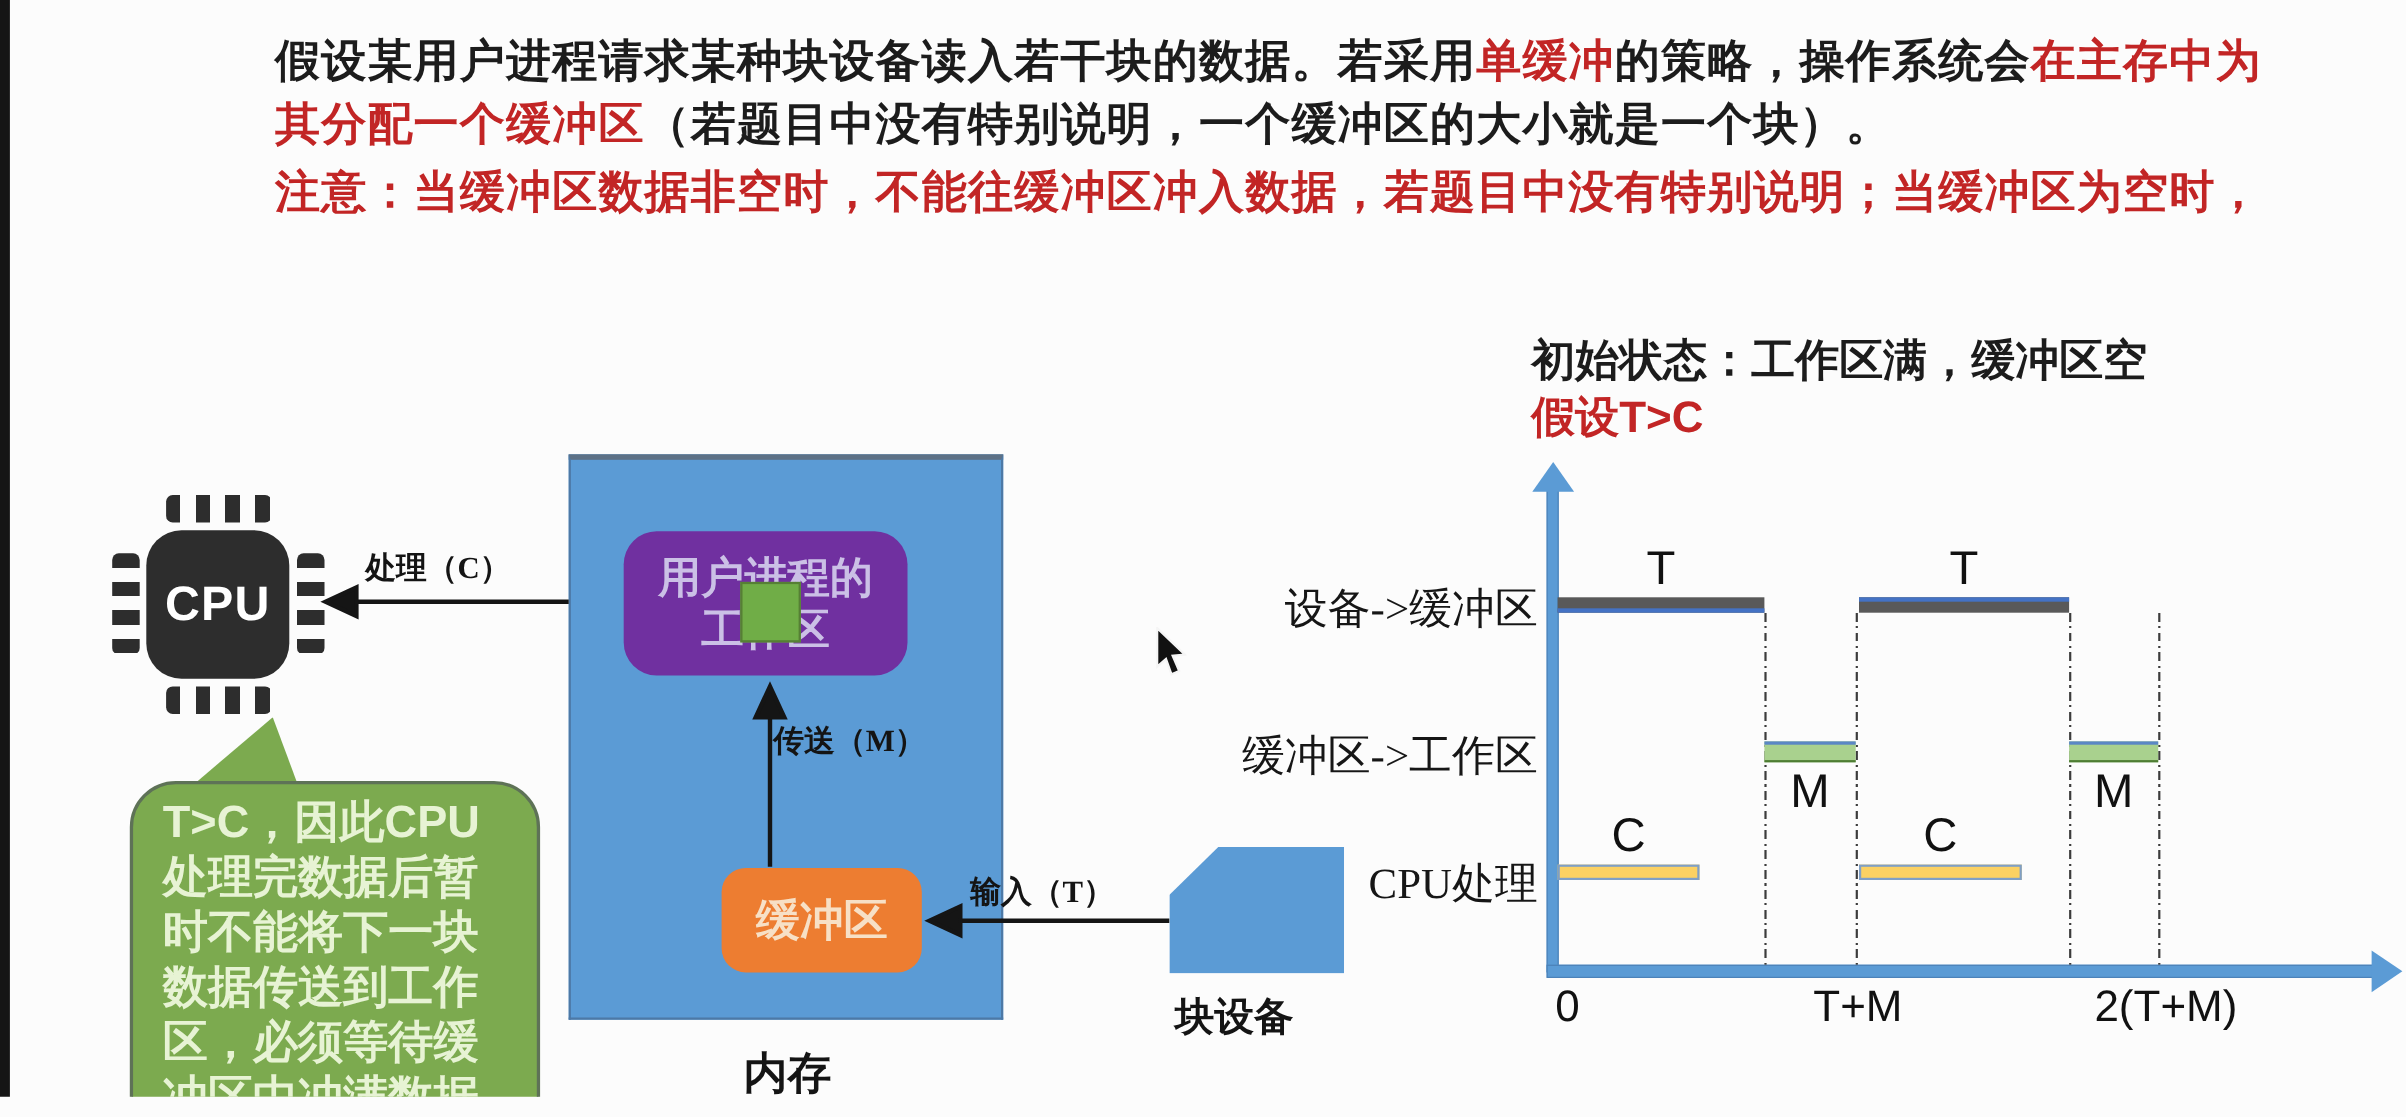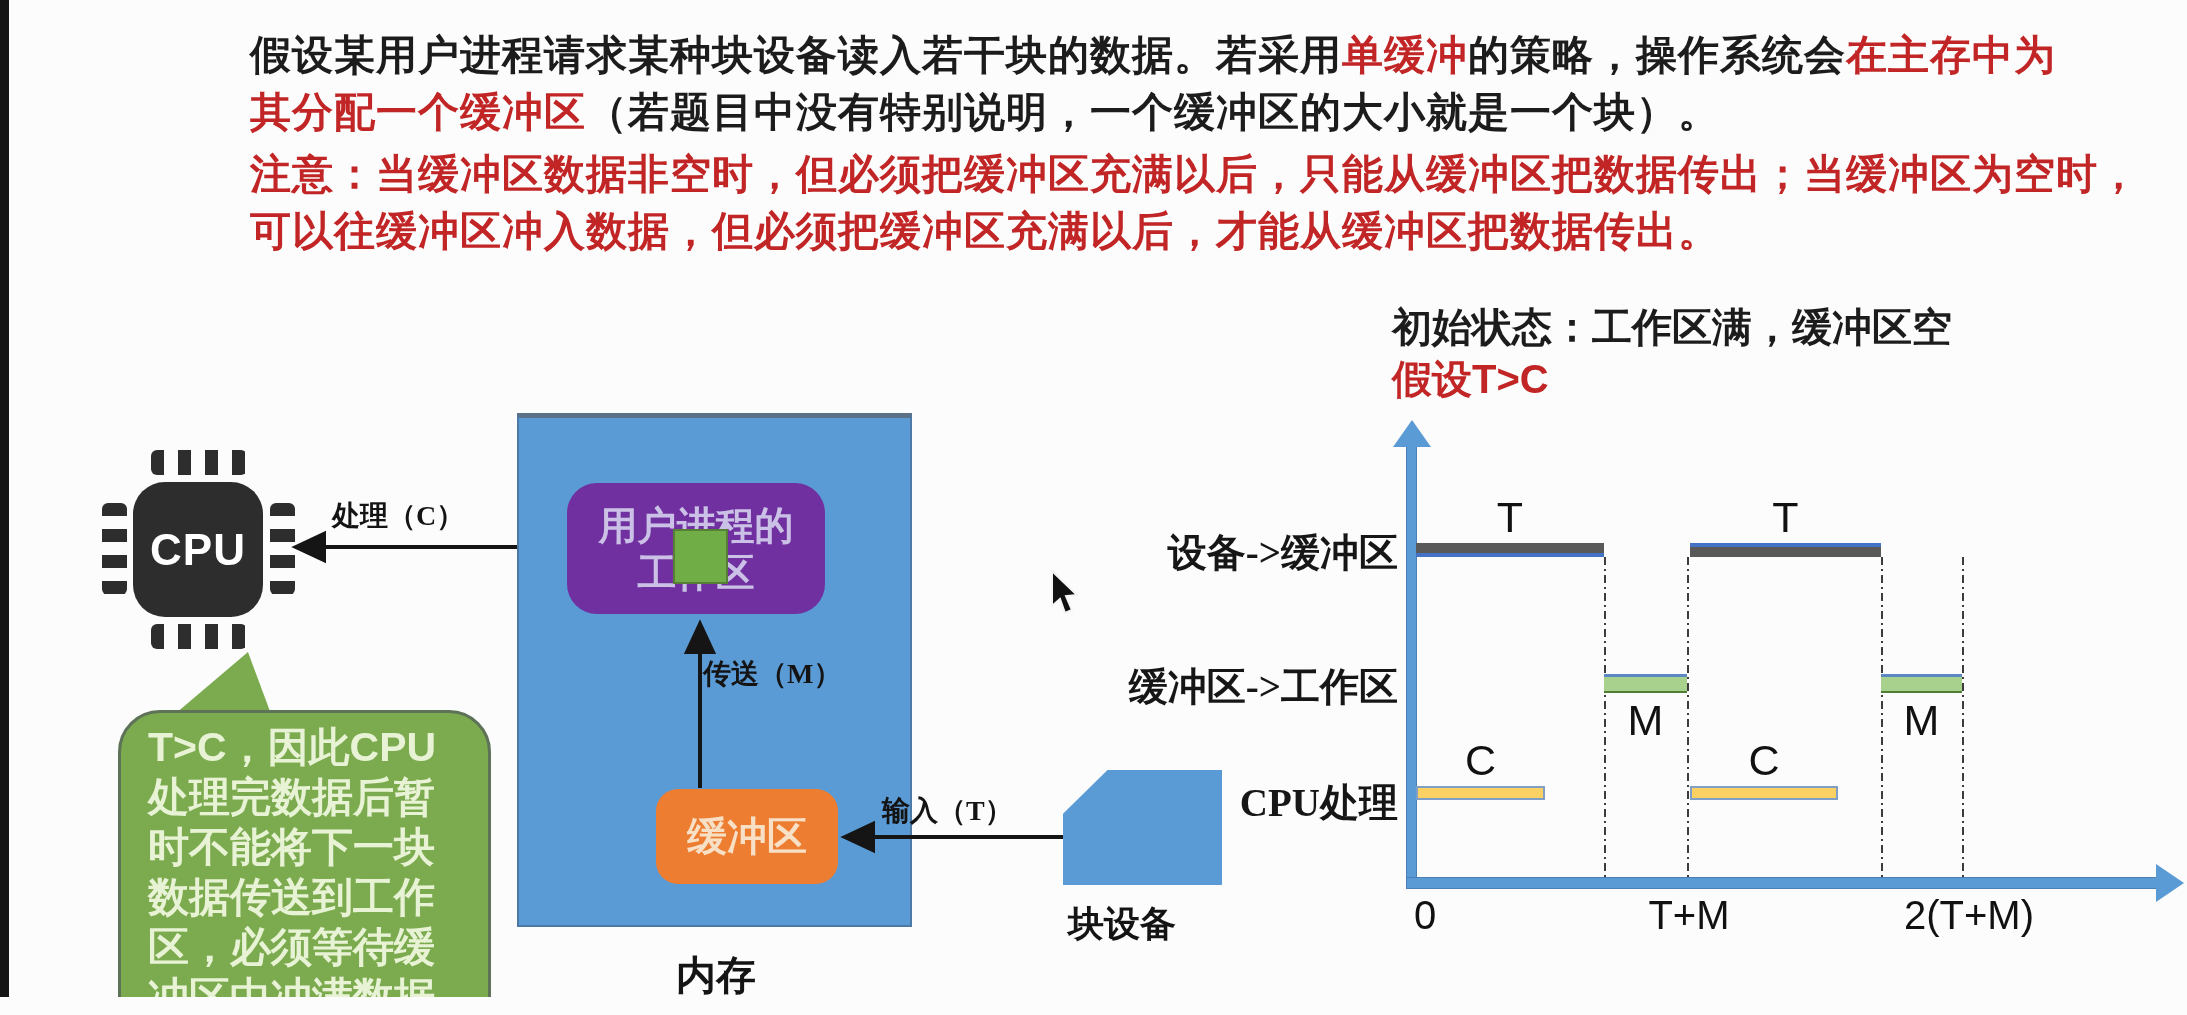--- a/index.html
+++ b/index.html
@@ -70,21 +70,21 @@
   #xaxis-arrow{left:2156px;top:864px;width:0;height:0;border-top:19px solid transparent;
                border-bottom:19px solid transparent;border-left:28px solid #5b9bd5;}
   .gridline{position:absolute;width:2px;
             background-image:repeating-linear-gradient(to bottom,#3c3c3c 0 8px,transparent 8px 12px,#3c3c3c 12px 14px,transparent 14px 18px);}
   .bar{position:absolute;box-sizing:border-box;}
   .bar-t{background:#595959;}
   .bar-t.edge-bottom{border-bottom:4px solid #4472c4;}
   .bar-t.edge-top{border-top:4px solid #4472c4;}
   .bar-m{background:#a9d18e;border-top:3px solid #5b87c5;border-bottom:2px solid #4e7d33;}
   .bar-c{background:#fbd163;border:2px solid #7f9fc6;}
-  .row-label{position:absolute;width:560px;text-align:right;font-size:39px;font-weight:700;color:#161616;white-space:nowrap;}
+  .row-label{position:absolute;width:560px;text-align:right;font-size:39px;font-weight:400;color:#161616;white-space:nowrap;}
   .seg-label{position:absolute;width:80px;text-align:center;font-size:43px;color:#111;
              font-family:"Liberation Sans","DejaVu Sans",sans-serif;}
   .tick-label{position:absolute;width:160px;text-align:center;font-size:40px;color:#111;
               font-family:"Liberation Sans","DejaVu Sans",sans-serif;}
 
   
   #watermark{left:1692px;top:1002px;font-size:44px;font-weight:bold;color:#a94438;white-space:nowrap;}
 
   svg.overlay{position:absolute;left:0;top:0;pointer-events:none;z-index:5;}
   #cursor{z-index:9;}
@@ -94,22 +94,21 @@
 
 <div id="stage">
 
   <div class="abs" id="edge-strip"></div>
 
   <div class="abs nowrap" id="intro">
       <div><span class="c-black">假设某用户进程请求某种块设备读入若干块的数据。若采用</span><span class="c-red">单缓冲</span><span class="c-black">的策略，操作系统会</span><span class="c-red">在主存中为</span></div>
       <div><span class="c-red">其分配一个缓冲区</span><span class="c-black">（若题目中没有特别说明，一个缓冲区的大小就是一个块）。</span></div>
     </div>
   <div class="abs nowrap" id="note">
-      <div>注意：当缓冲区数据非空时，但必须把缓冲区充满以后，只能从缓冲区把数据传出；当缓冲区为空时，</div>
-      <div>可以往缓冲区冲入数据，但必须把缓冲区充满以后，才能从缓冲区把数据传出。</div>
+      <div>注意：当缓冲区数据非空时，不能往缓冲区冲入数据，若题目中没有特别说明；当缓冲区为空时，</div>
     </div>
 
   <div class="abs nowrap" id="init-line1">初始状态：工作区满，缓冲区空</div>
   <div class="abs nowrap" id="init-line2">假设T&gt;C</div>
 
   <div class="abs pins-h" id="cpu-pins-top"></div>
   <div class="abs pins-h" id="cpu-pins-bottom"></div>
   <div class="abs pins-v" id="cpu-pins-left"></div>
   <div class="abs pins-v" id="cpu-pins-right"></div>
   <div class="abs" id="cpu-body">

